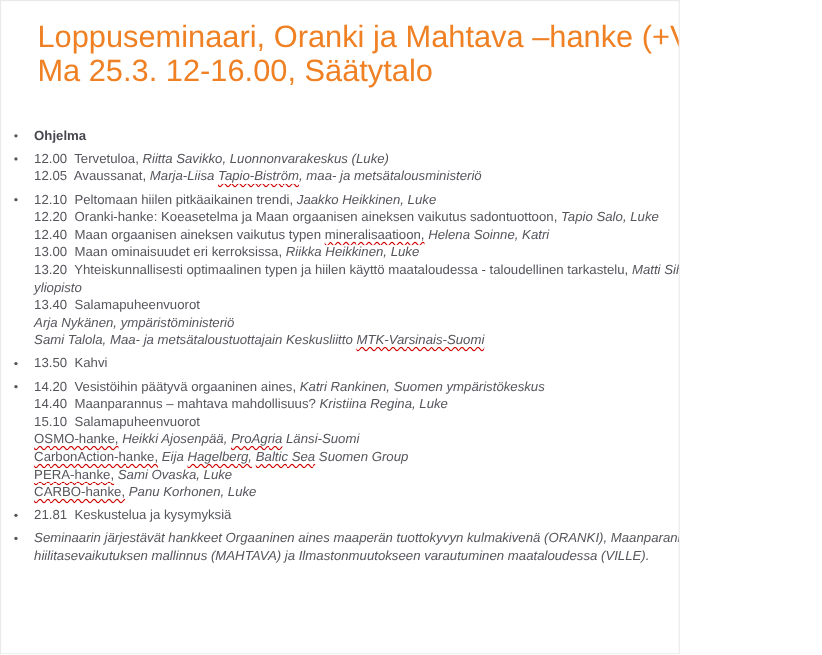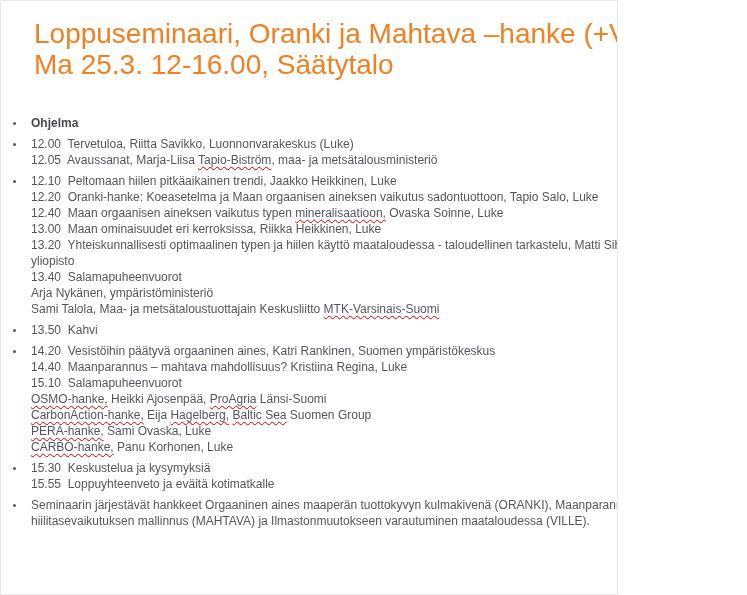--- a/index.html
+++ b/index.html
@@ -55,21 +55,21 @@
     background: var(--text);
   }
   .bullet-content { flex: 1; max-width: 713px; }
   .line {
     color: var(--text);
     font-size: 12px;
     line-height: 16px;
     white-space: pre-wrap;
   }
   .bold { font-weight: 700; color: #47474F; }
-  .italic { }
+  .italic { font-style: italic; }
   .misspelled {
     text-decoration-line: underline;
     text-decoration-style: wavy;
     text-decoration-color: var(--squiggle);
     text-decoration-thickness: 1px;
     text-underline-offset: 2px;
   }
   .accent-square {
     position: absolute;
     left: 707px;
@@ -100,21 +100,21 @@
         <div class="bullet-content">
           <div class="line"><span>12.00  Tervetuloa, </span><span class="italic">Riitta Savikko, Luonnonvarakeskus (Luke)</span></div>
           <div class="line"><span>12.05  Avaussanat, </span><span class="italic">Marja-Liisa </span><span class="italic misspelled">Tapio-Biström</span><span class="italic">, maa- ja metsätalousministeriö</span></div>
         </div>
       </div>
       <div class="bullet-item">
         <span class="bullet-dot"></span>
         <div class="bullet-content">
           <div class="line"><span>12.10  Peltomaan hiilen pitkäaikainen trendi, </span><span class="italic">Jaakko Heikkinen, Luke</span></div>
           <div class="line"><span>12.20  Oranki-hanke: Koeasetelma ja Maan orgaanisen aineksen vaikutus sadontuottoon, </span><span class="italic">Tapio Salo, Luke</span></div>
-          <div class="line"><span>12.40  Maan orgaanisen aineksen vaikutus typen </span><span class="misspelled">mineralisaatioon,</span><span> </span><span class="italic">Ovaska Soinne, Luke</span></div>
+          <div class="line"><span>12.40  Maan orgaanisen aineksen vaikutus typen </span><span class="misspelled">mineralisaatioon,</span><span> </span><span class="italic">Helena Soinne, Katri</span></div>
           <div class="line"><span>13.00  Maan ominaisuudet eri kerroksissa, </span><span class="italic">Riikka Heikkinen, Luke</span></div>
           <div class="line"><span>13.20  Yhteiskunnallisesti optimaalinen typen ja hiilen käyttö maataloudessa - taloudellinen tarkastelu, </span><span class="italic">Matti Sihvonen, Helsingin yliopisto</span></div>
           <div class="line"><span>13.40  Salamapuheenvuorot</span></div>
           <div class="line"><span class="italic">Arja Nykänen, ympäristöministeriö</span></div>
           <div class="line"><span class="italic">Sami Talola, Maa- ja metsätaloustuottajain Keskusliitto </span><span class="italic misspelled">MTK-Varsinais-Suomi</span></div>
         </div>
       </div>
       <div class="bullet-item">
         <span class="bullet-dot"></span>
         <div class="bullet-content">
@@ -129,22 +129,21 @@
           <div class="line"><span>15.10  Salamapuheenvuorot</span></div>
           <div class="line"><span class="misspelled">OSMO-hanke,</span><span> </span><span class="italic">Heikki Ajosenpää, </span><span class="italic misspelled">ProAgria</span><span class="italic"> Länsi-Suomi</span></div>
           <div class="line"><span class="misspelled">CarbonAction-hanke,</span><span> </span><span class="italic">Eija </span><span class="italic misspelled">Hagelberg,</span><span class="italic"> </span><span class="italic misspelled">Baltic Sea</span><span class="italic"> Suomen Group</span></div>
           <div class="line"><span class="misspelled">PERA-hanke,</span><span> </span><span class="italic">Sami Ovaska, Luke</span></div>
           <div class="line"><span class="misspelled">CARBO-hanke,</span><span> </span><span class="italic">Panu Korhonen, Luke</span></div>
         </div>
       </div>
       <div class="bullet-item">
         <span class="bullet-dot"></span>
         <div class="bullet-content">
-          <div class="line"><span>15.30  Keskustelua ja kysymyksiä</span></div>
-          <div class="line"><span>15.55  Loppuyhteenveto ja eväitä kotimatkalle</span></div>
+          <div class="line"><span>21.81  Keskustelua ja kysymyksiä</span></div>
         </div>
       </div>
       <div class="bullet-item">
         <span class="bullet-dot"></span>
         <div class="bullet-content">
           <div class="line"><span class="italic">Seminaarin järjestävät hankkeet Orgaaninen aines maaperän tuottokyvyn kulmakivenä (ORANKI), Maanparannusaineiden hiilitasevaikutuksen mallinnus (MAHTAVA) ja Ilmastonmuutokseen varautuminen maataloudessa (VILLE).</span></div>
         </div>
       </div>
     </div>
 

